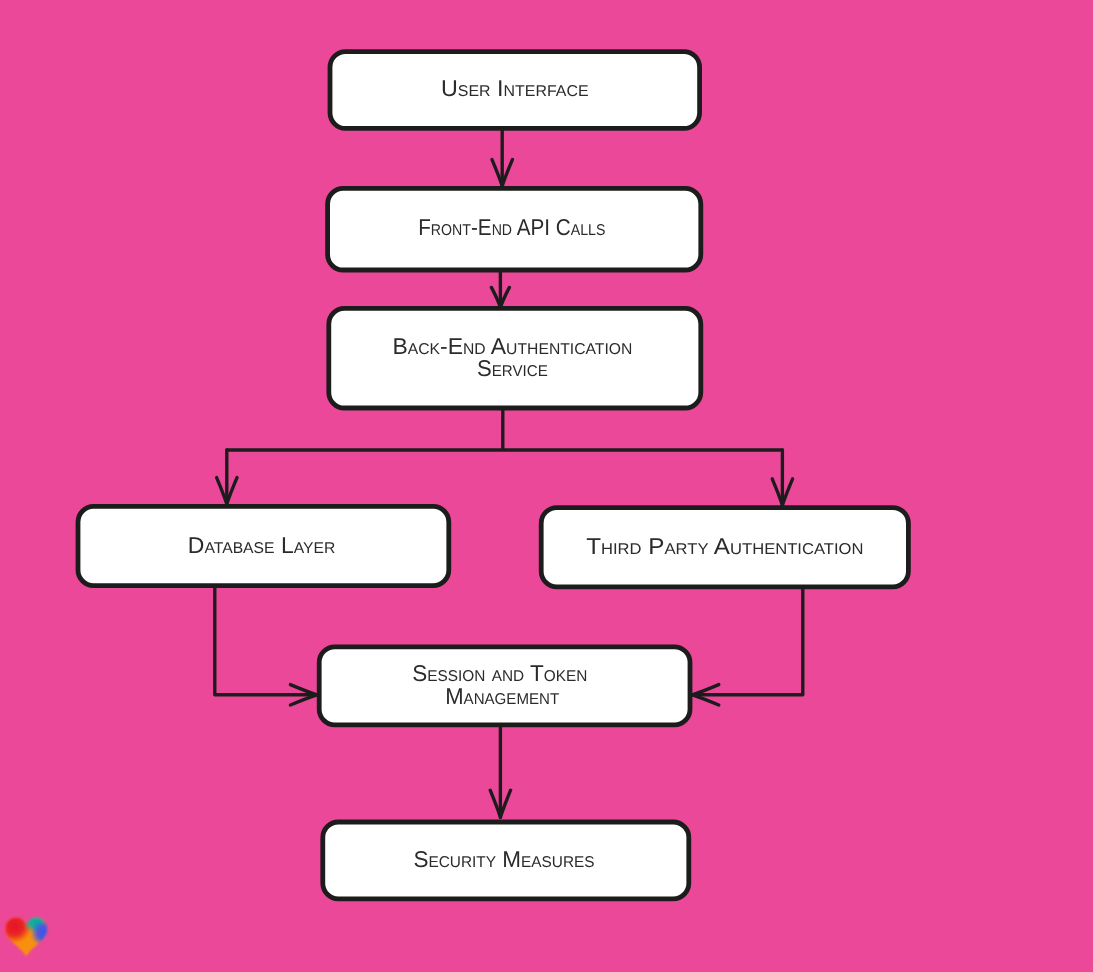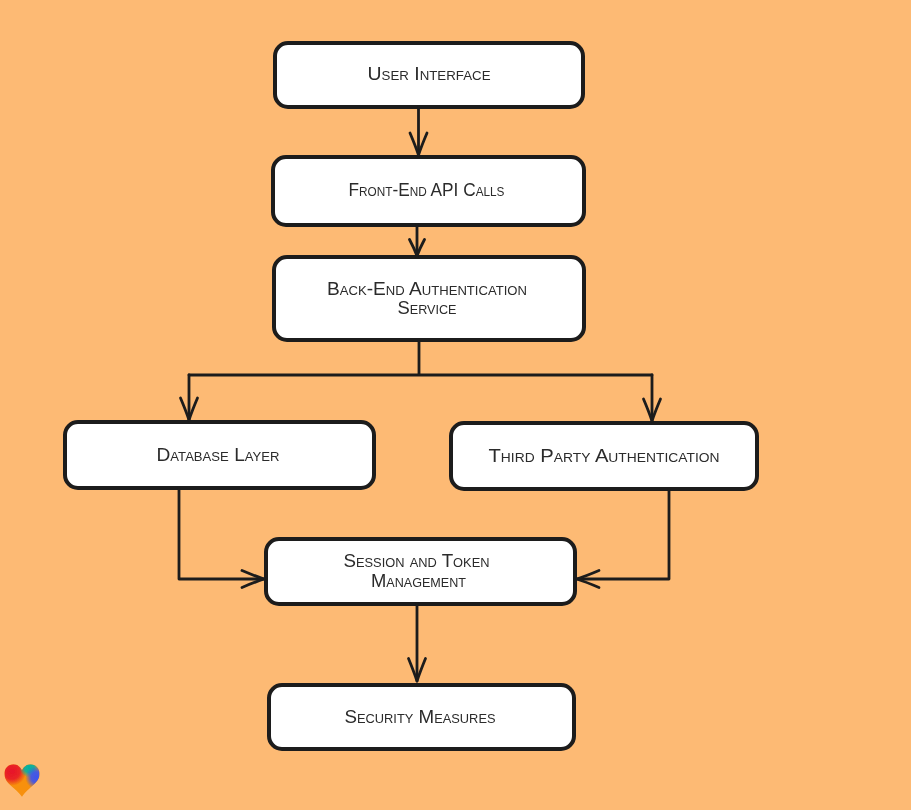--- a/index.html
+++ b/index.html
@@ -1,16 +1,16 @@
 <!DOCTYPE html>
 <html><head>
 <meta charset="utf-8">
 <style>
   html,body{margin:0;padding:0;background:#ffffff;}
-  .page{position:relative;width:911px;height:810px;background:#fdba74;overflow:hidden;}
+  .page{position:relative;width:911px;height:810px;background:#ec4899;overflow:hidden;}
   text{font-family:"Liberation Sans",sans-serif;font-variant:small-caps;fill:#2b2b2b;}
 </style>
 </head>
 <body>
 <div class="page">
 <svg width="911" height="810" viewBox="0 0 911 810">
   <defs>
     <radialGradient id="gRed" cx="0.5" cy="0.5" r="0.5">
       <stop offset="0%" stop-color="#e7132a"></stop>
       <stop offset="55%" stop-color="#e7132a" stop-opacity="0.85"></stop>

